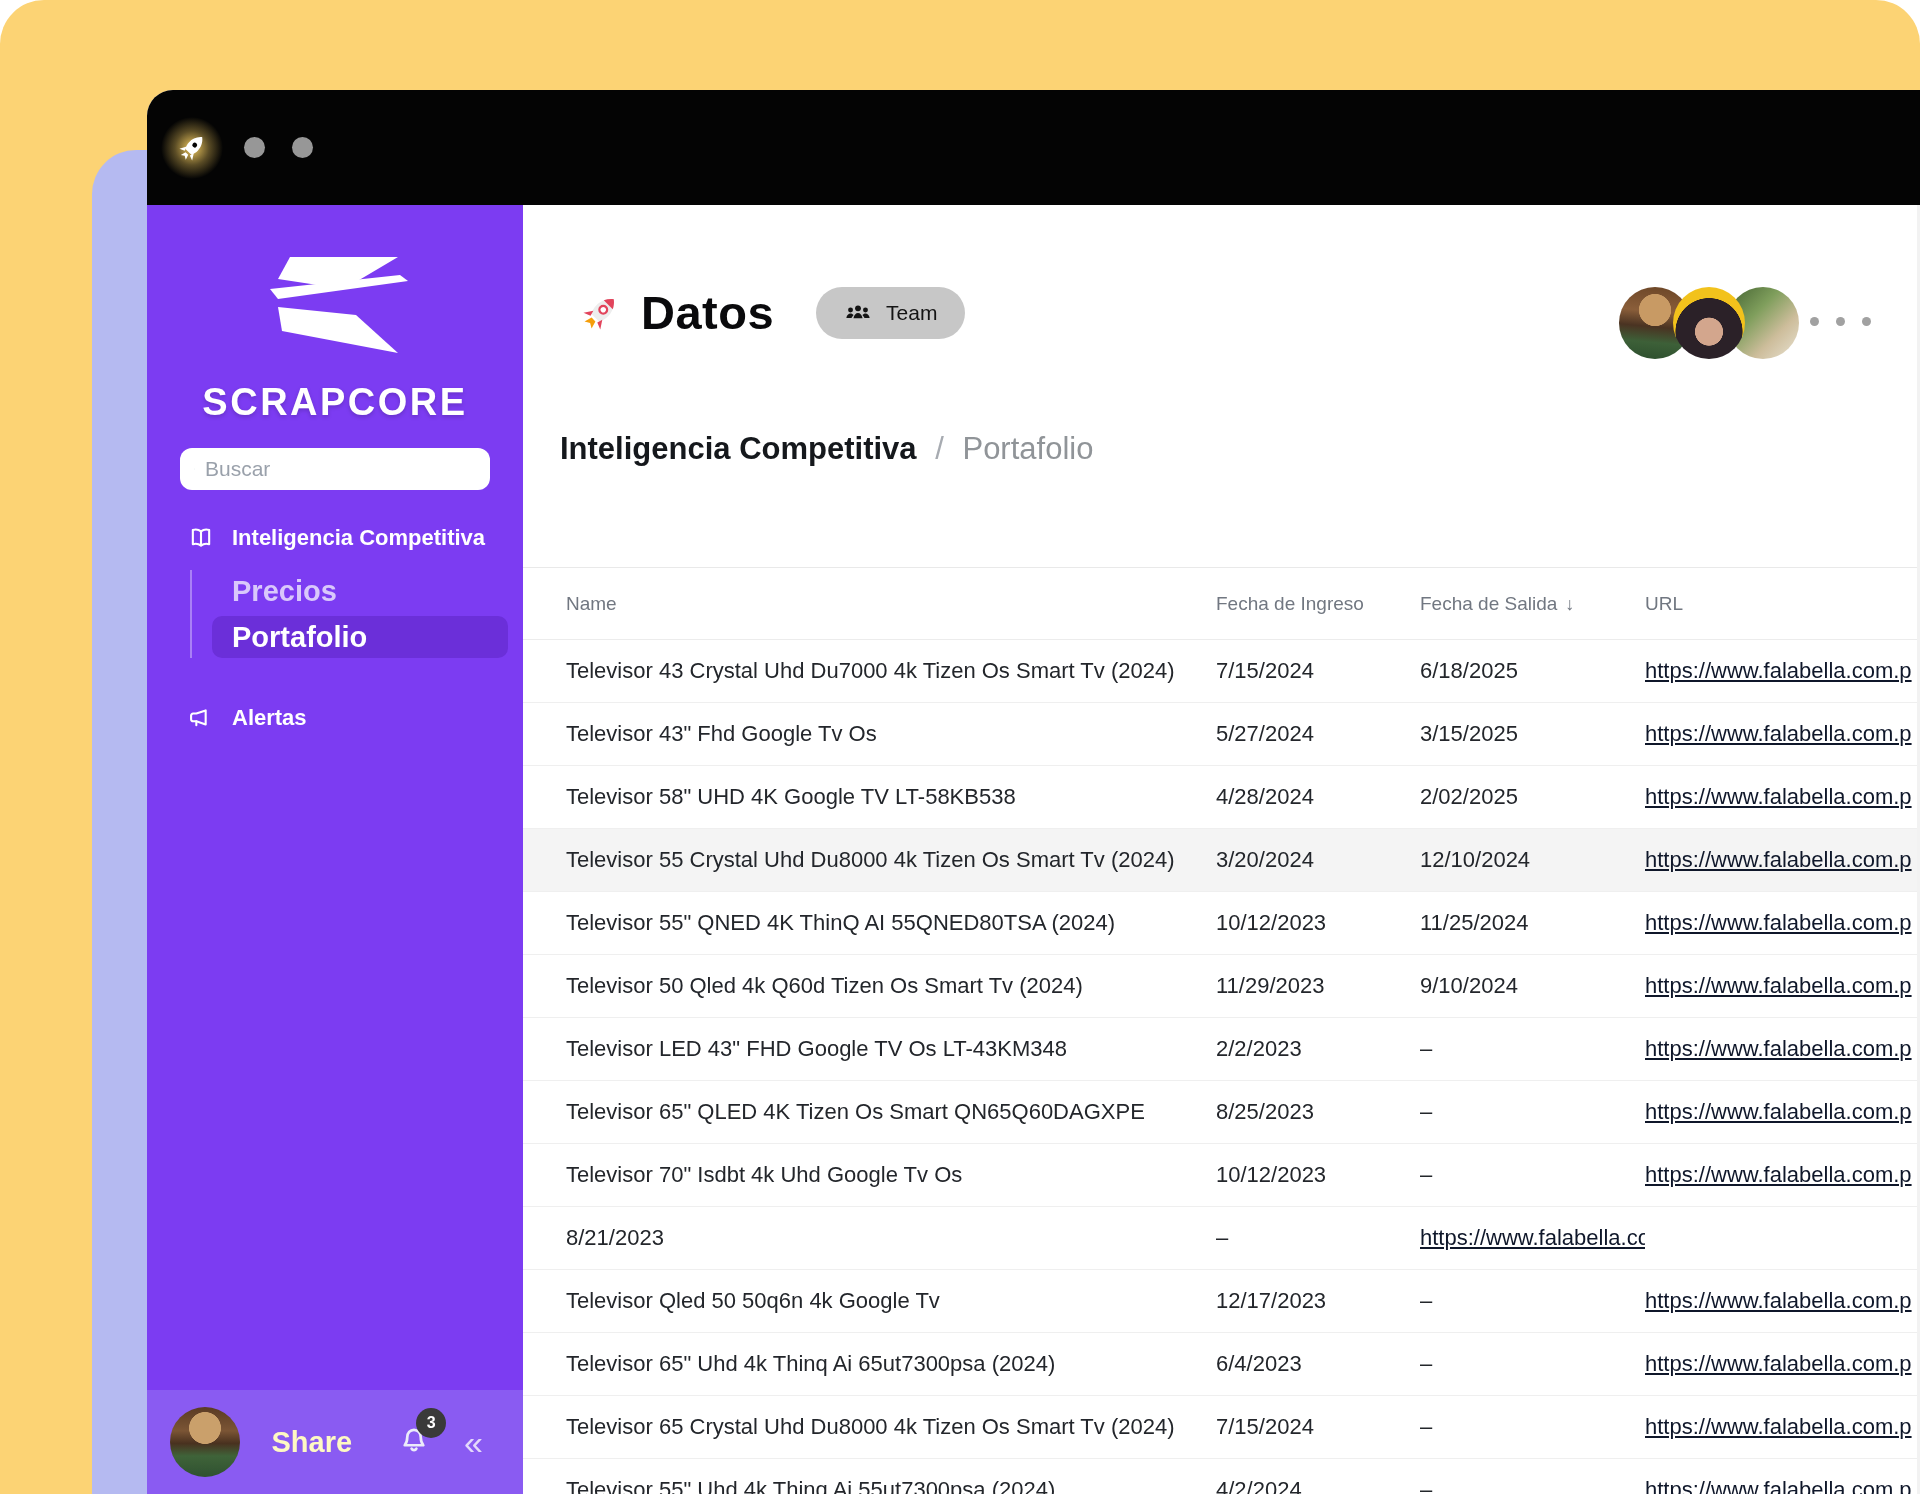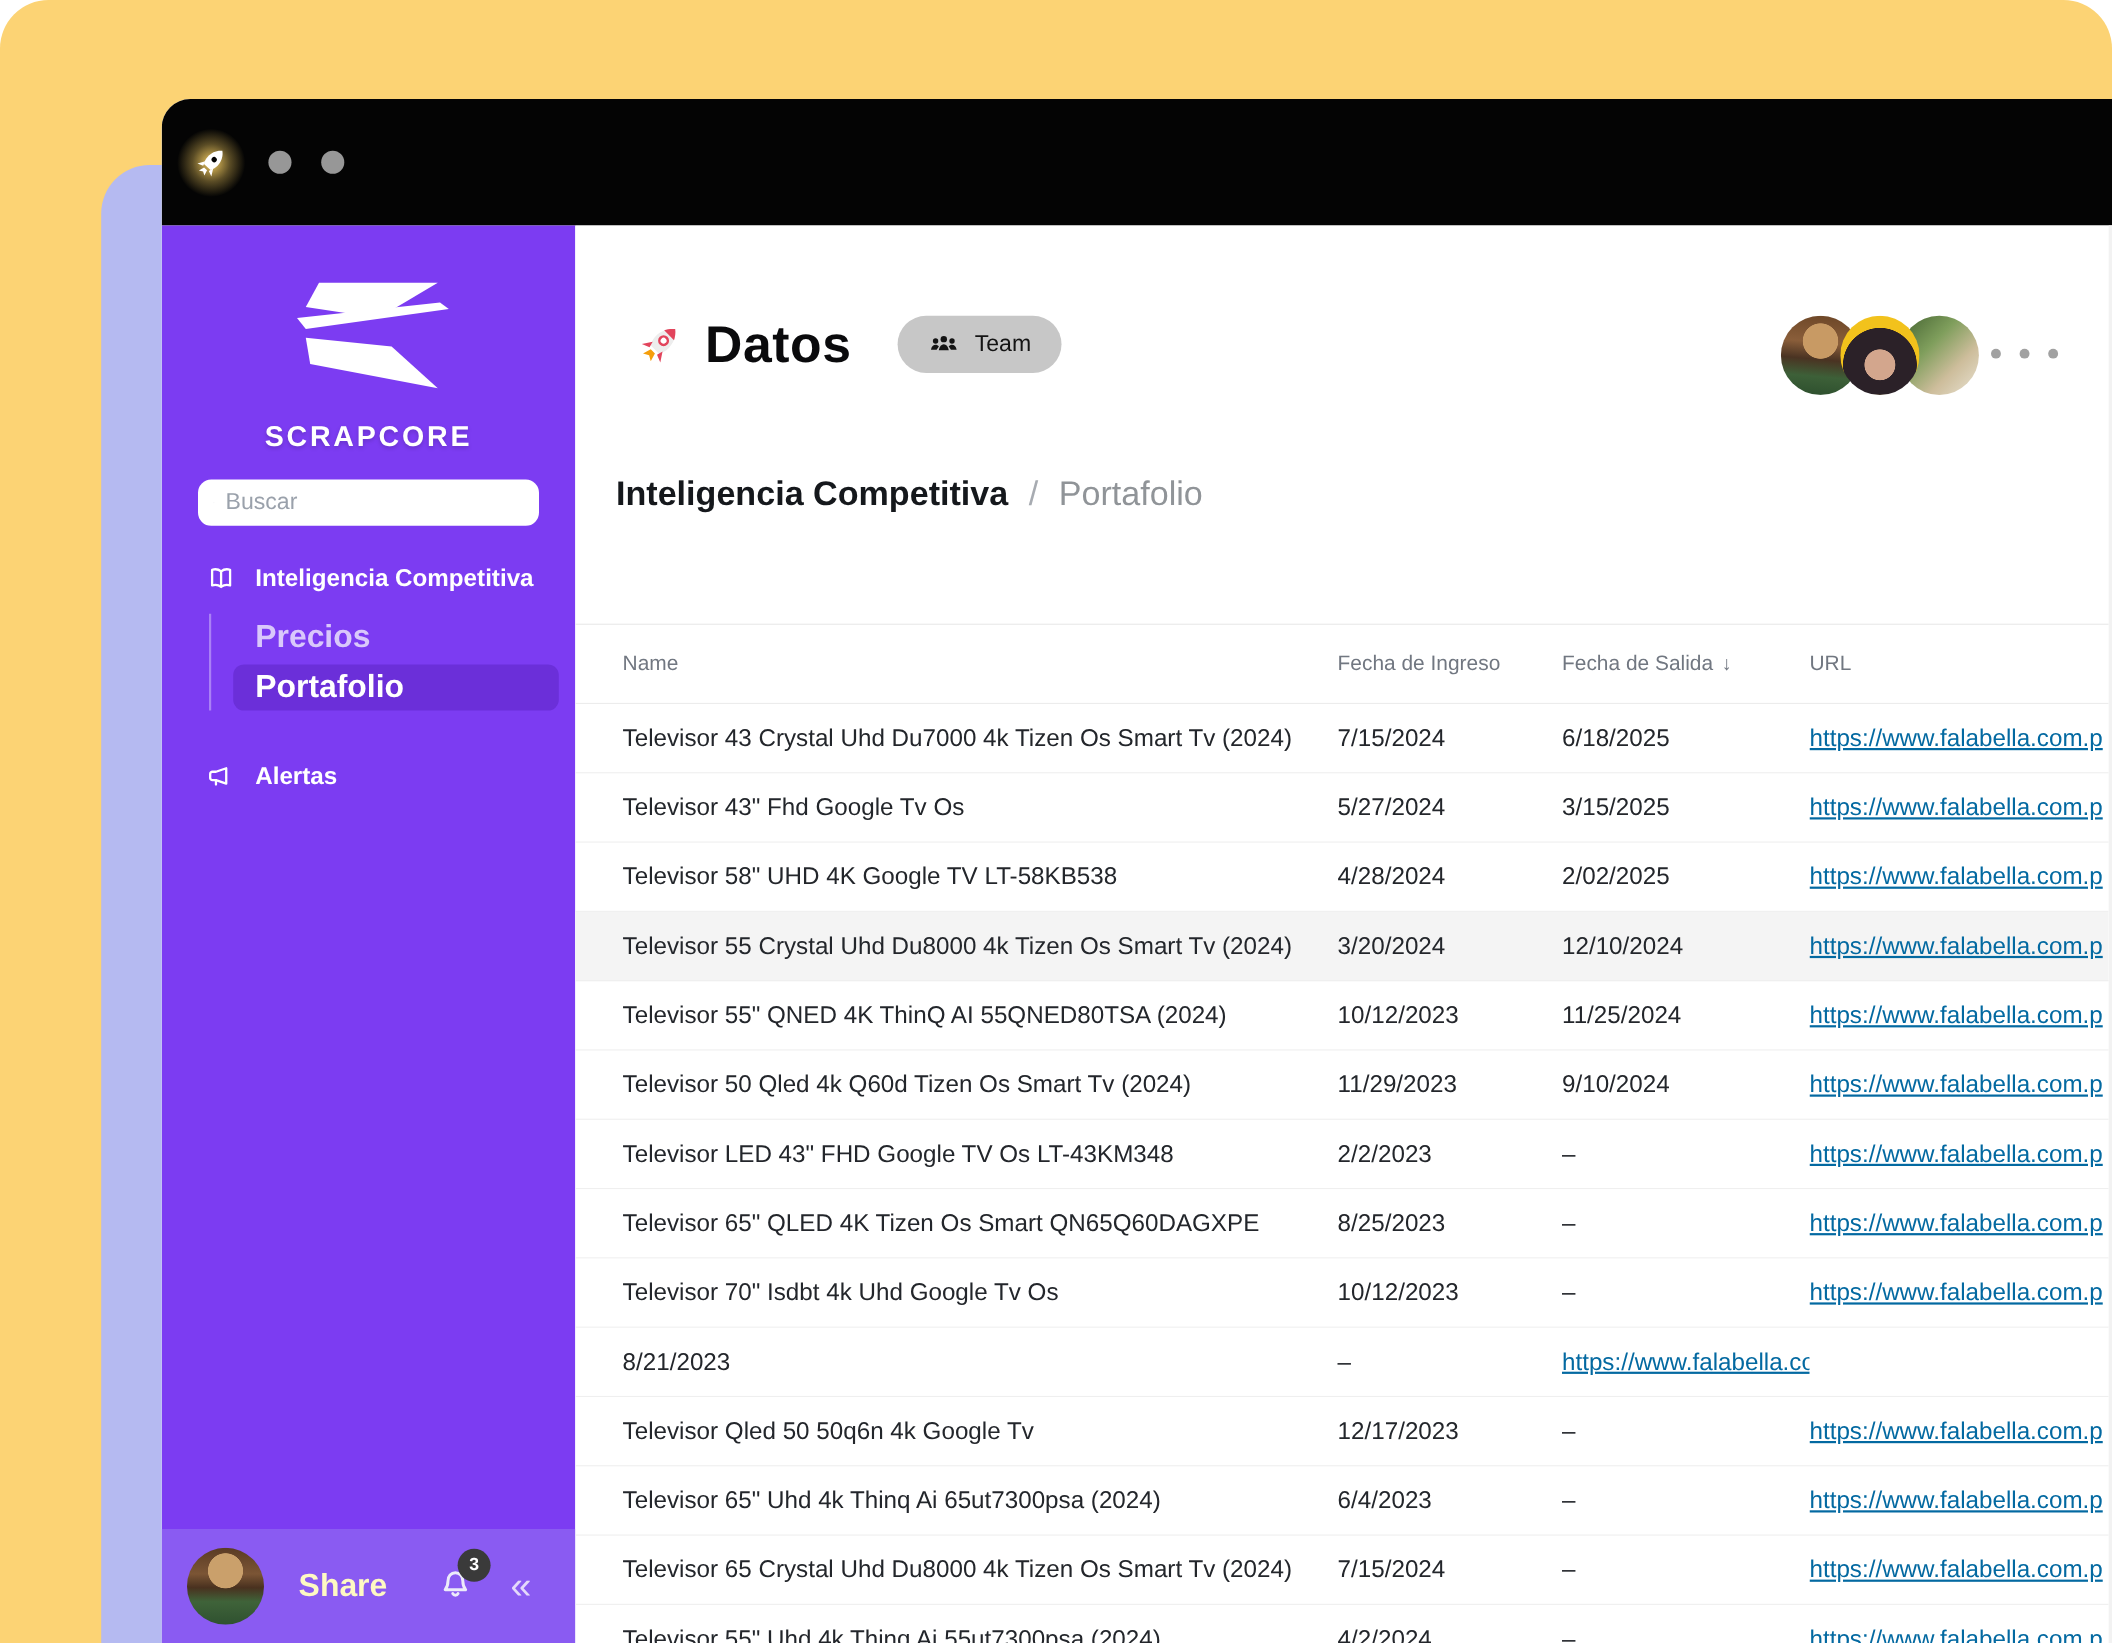--- a/index.html
+++ b/index.html
@@ -16,21 +16,21 @@
   .rocket-glow { width:62px; height:62px; border-radius:50%; display:flex; align-items:center; justify-content:center; background:radial-gradient(closest-side, rgba(252,211,100,.95), rgba(252,211,100,.35) 55%, rgba(252,211,100,0)); cursor:pointer; }
   .rocket-glow svg { transform:rotate(43deg); }
   .tb-dot { width:21px; height:21px; border-radius:50%; background:#979797; margin-left:27px; cursor:pointer; }
   .tb-dot.first { margin-left:21px; }
 
   .app { flex:1; display:flex; min-height:0; }
 
   
   .sidebar { width:376px; flex:0 0 376px; background:#7c3cf2; position:relative; color:#fff; }
   .logo-mark { display:block; margin:50px auto 0; }
-  .brand { margin-top:24px; text-align:center; font-size:26px; font-weight:700; letter-spacing:2.5px; color:#fff; text-shadow:0 2px 4px rgba(0,0,0,.18); }
+  .brand { margin-top:24px; text-align:center; font-size:38px; font-weight:700; letter-spacing:2.5px; color:#fff; text-shadow:0 2px 4px rgba(0,0,0,.18); }
   .search-box { margin:24px 33px 0; height:42px; background:#fff; border-radius:12px; display:flex; align-items:center; padding:0 14px; }
   .search-box input { border:0; outline:0; flex:1; font-size:21px; color:#333; margin-left:10px; font-family:"Liberation Sans", sans-serif; background:transparent; }
   .search-box input::placeholder { color:#9aa1ab; }
 
   .nav { margin-top:26px; }
   .nav-item { display:flex; align-items:center; gap:17px; height:44px; padding-left:40px; font-size:22px; font-weight:700; color:#fff; cursor:pointer; }
   .sub-list { margin:10px 0 0 43px; border-left:2px solid rgba(255,255,255,.35); }
   .sub-item { height:42px; display:flex; align-items:center; padding-left:40px; font-size:29px; font-weight:700; color:#d9c8fb; cursor:pointer; }
   .sub-item.active { background:#6b2fd9; border-radius:10px; margin:4px 15px 0 20px; padding-left:20px; color:#fff; }
   .nav-item.alertas { margin-top:38px; }
@@ -73,21 +73,21 @@
   .divider { position:absolute; top:362px; left:0; right:0; height:1px; background:#e9e9e9; }
 
   .table { position:absolute; top:363px; left:0; right:0; bottom:0; }
   .trow { display:grid; grid-template-columns:650px 204px 225px 1fr; align-items:center; padding-left:43px; }
   .thead { height:72px; border-bottom:1px solid #ececec; color:#717781; font-size:19px; }
   .thead .th { cursor:pointer; }
   .sort-arrow { margin-left:8px; font-size:18px; }
   .tbody .trow { height:63px; border-bottom:1px solid #efefef; font-size:22px; color:#23262b; cursor:pointer; }
   .tbody .trow.active { background:#f4f4f4; }
   .cell-url { overflow:hidden; white-space:nowrap; }
-  .cell-url a { color:#0369a1; text-decoration:underline; font-size:22px; white-space:nowrap; }
+  .cell-url a { color:#0f172a; text-decoration:underline; font-size:22px; white-space:nowrap; }
 </style>
 </head>
 <body>
 
 <div class="canvas">
   <div class="yellow-bg"></div>
   <div class="lavender-card"></div>
 
   <div class="window">
 

